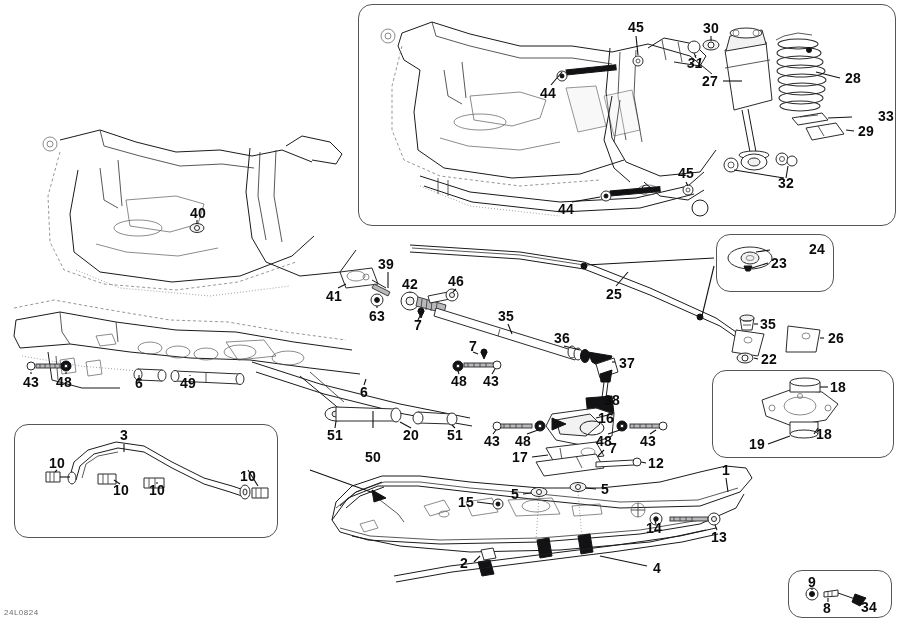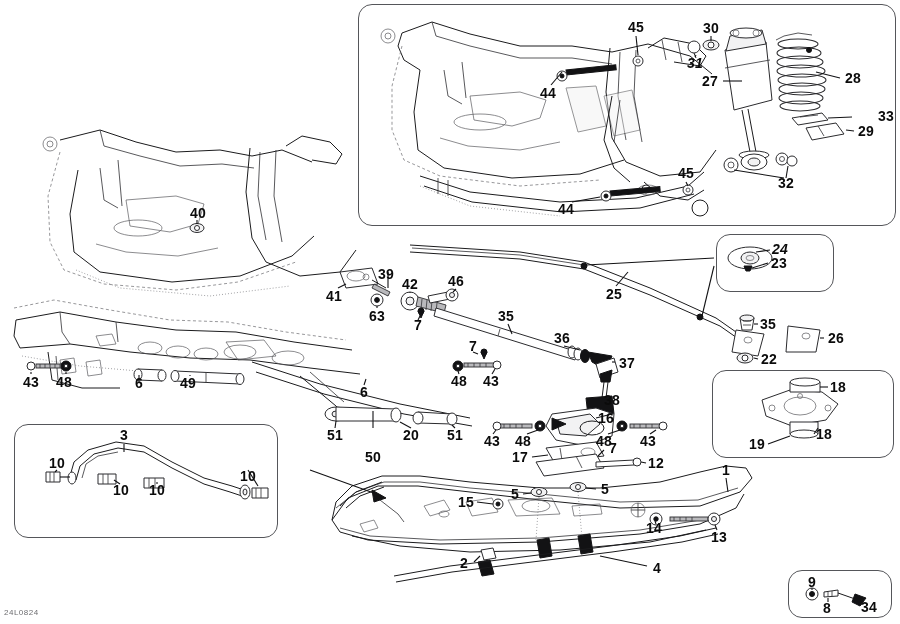--- a/index.html
+++ b/index.html
@@ -590,28 +590,28 @@
       <div class="callout" style="left: 695px; top: 63px; font-style: italic;">31</div>
       <div class="callout" style="left: 710px; top: 81px;">27</div>
       <div class="callout" style="left: 853px; top: 78px;">28</div>
       <div class="callout" style="left: 864px; top: 116px; margin-left: 22px;">33</div>
       <div class="callout" style="left: 866px; top: 131px;">29</div>
       <div class="callout" style="left: 786px; top: 183px;">32</div>
       <div class="callout" style="left: 636px; top: 27px;">45</div>
       <div class="callout" style="left: 548px; top: 93px;">44</div>
       <div class="callout" style="left: 686px; top: 173px;">45</div>
       <div class="callout" style="left: 566px; top: 209px;">44</div>
-      <div class="callout" style="left: 780px; top: 249px; font-style: italic;">24</div>
+      <div class="callout" style="left: 817px; top: 249px;">24</div>
       <div class="callout" style="left: 779px; top: 263px;">23</div>
       <div class="callout" style="left: 614px; top: 294px;">25</div>
       <div class="callout" style="left: 768px; top: 324px;">35</div>
       <div class="callout" style="left: 836px; top: 338px;">26</div>
       <div class="callout" style="left: 769px; top: 359px;">22</div>
       <div class="callout" style="left: 198px; top: 213px;">40</div>
-      <div class="callout" style="left: 386px; top: 274px; text-align: right;">39</div>
+      <div class="callout" style="left: 386px; top: 264px; text-align: right;">39</div>
       <div class="callout" style="left: 410px; top: 284px;">42</div>
       <div class="callout" style="left: 456px; top: 281px;">46</div>
       <div class="callout" style="left: 334px; top: 296px;">41</div>
       <div class="callout" style="left: 377px; top: 316px;">63</div>
       <div class="callout" style="left: 418px; top: 325px;">7</div>
       <div class="callout" style="left: 506px; top: 316px;">35</div>
       <div class="callout" style="left: 562px; top: 338px;">36</div>
       <div class="callout" style="left: 627px; top: 363px;">37</div>
       <div class="callout" style="left: 473px; top: 346px;">7</div>
       <div class="callout" style="left: 459px; top: 381px;">48</div>

